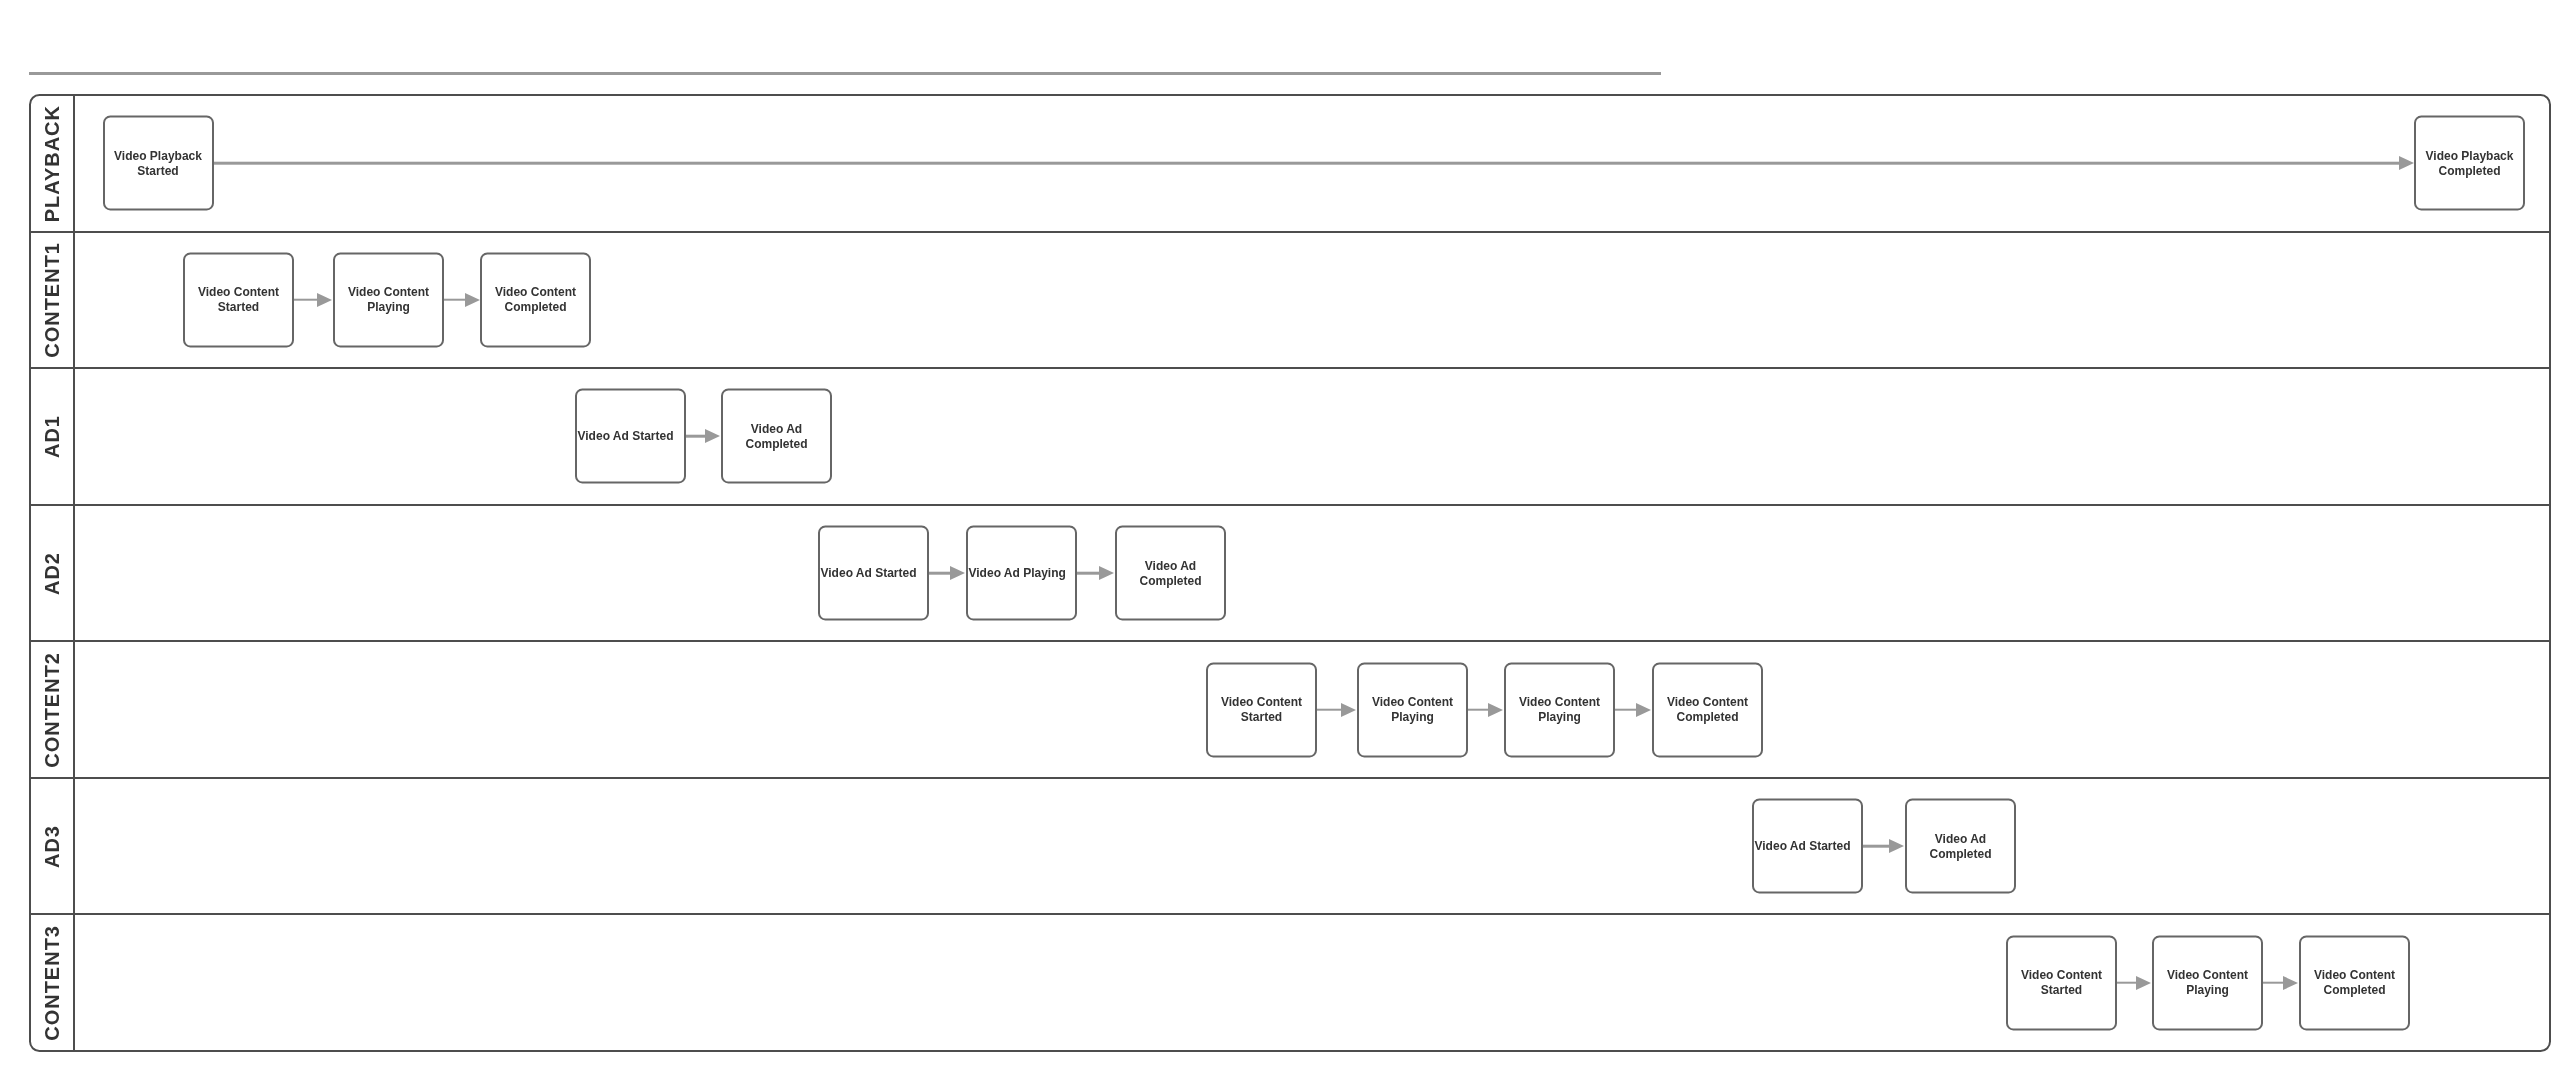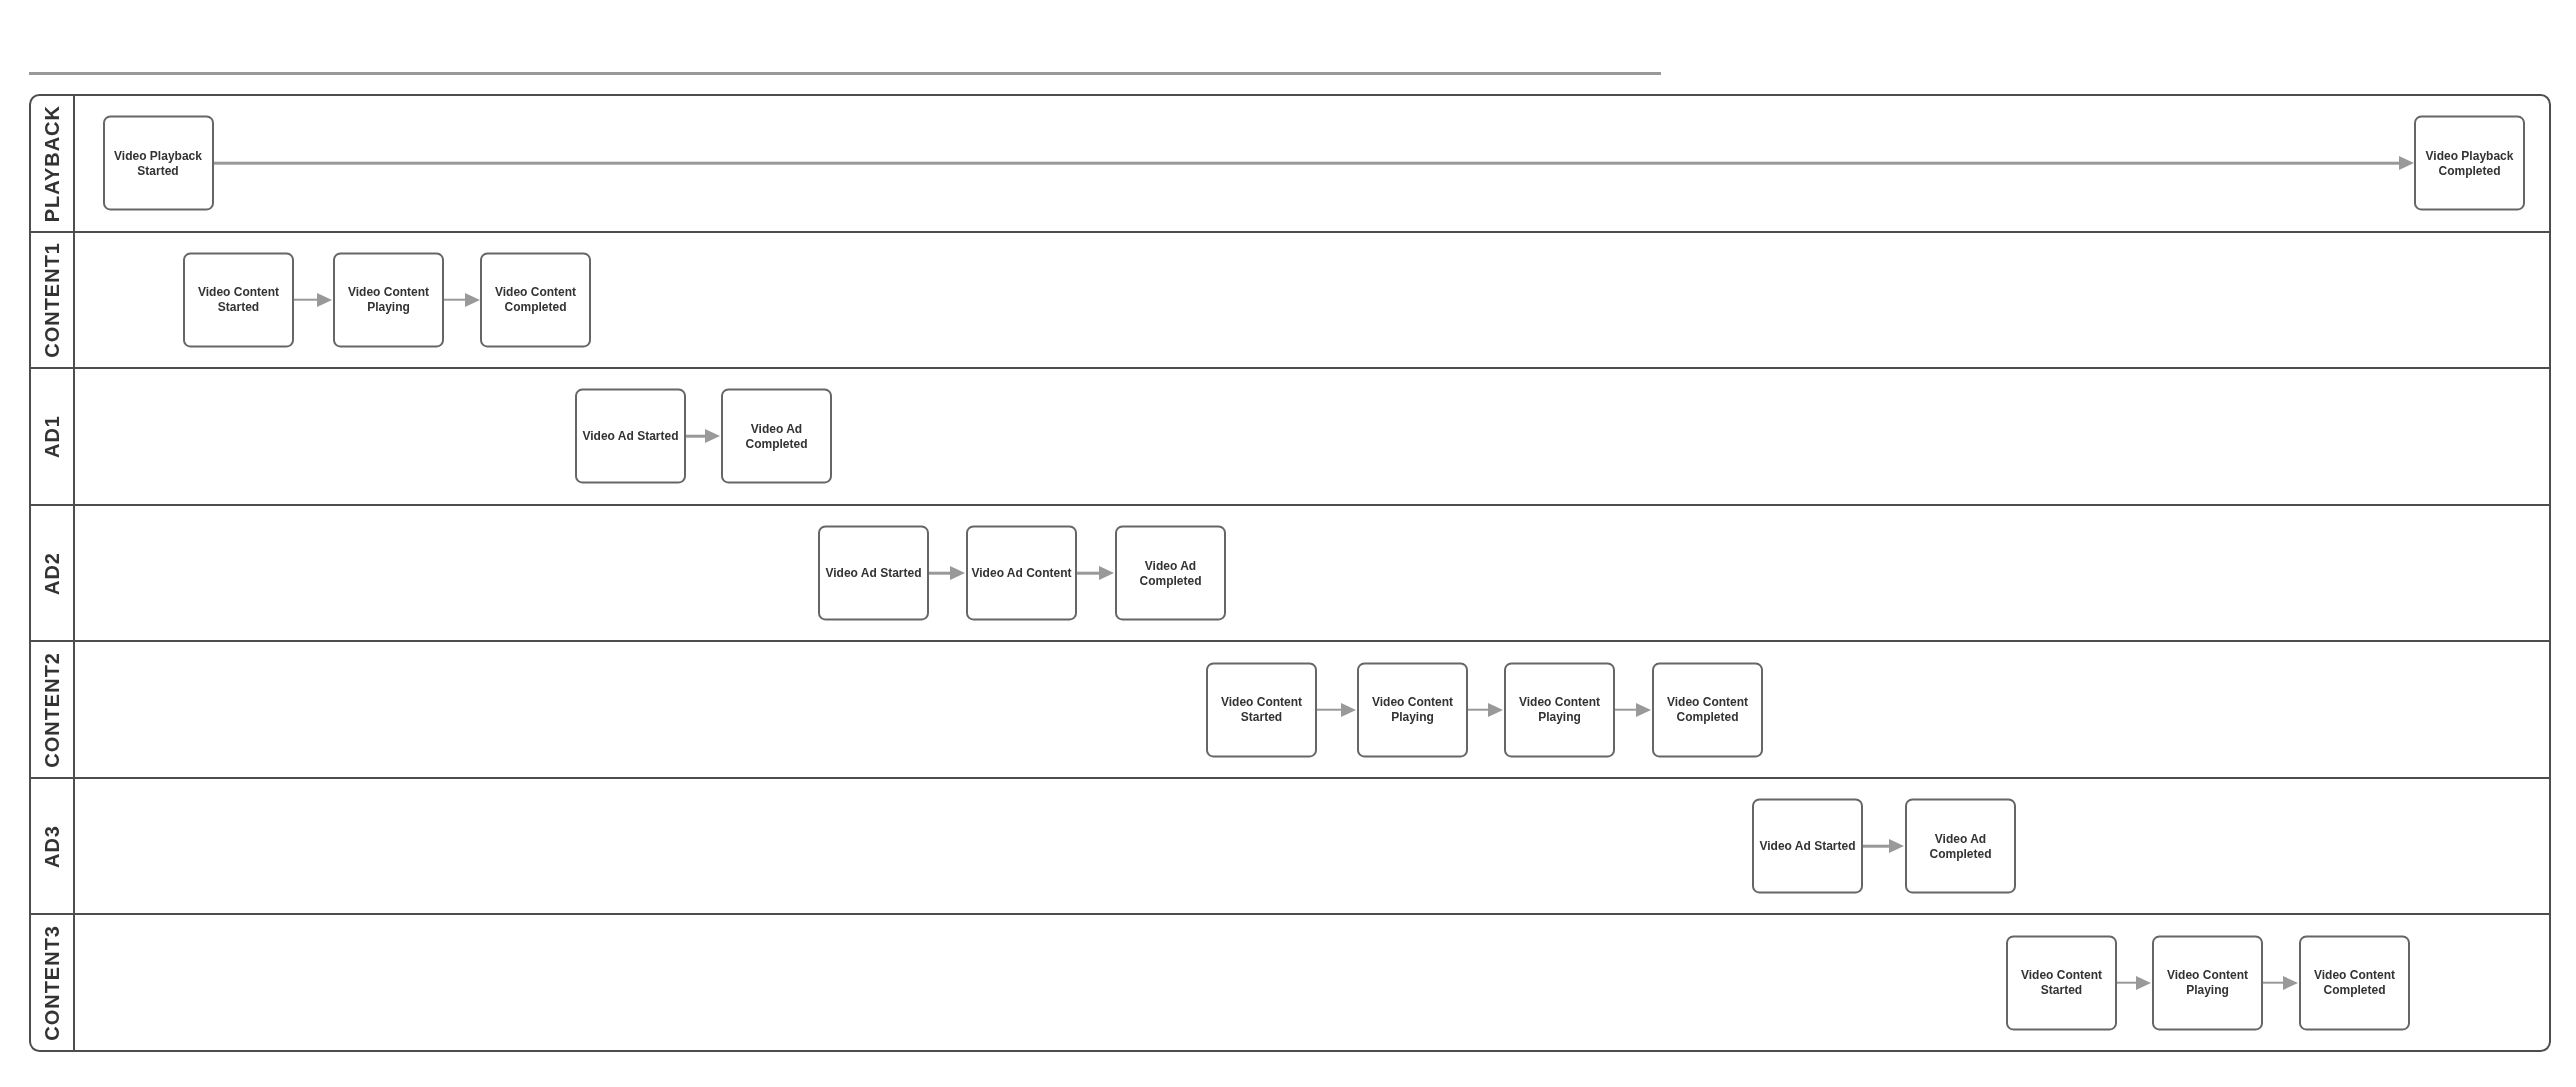--- a/index.html
+++ b/index.html
@@ -75,21 +75,21 @@
     top: 50%;
     transform: translateY(-50%);
     width: 111px;
     height: 95px;
     box-sizing: border-box;
     border: 2.6px solid #666666;
     border-radius: 7.3px;
     background: #ffffff;
     display: flex;
     align-items: center;
-    justify-content: center;
+    justify-content: flex-start;
     text-align: center;
   }
   .flow-node .node-label {
     font-size: 12px;
     font-weight: bold;
     line-height: 15px;
     color: #333333;
     padding: 0 0.5px;
   }
   .edge-line {
@@ -170,21 +170,21 @@
         <div class="lane-header">
           <div class="lane-label">AD2</div>
         </div>
         <div class="lane-content">
           <div class="flow-node" style="left: 743px;">
             <div class="node-label">Video Ad Started</div>
           </div>
           <div class="edge-line" style="left: 854px; width: 23.4px;"></div>
           <div class="edge-head" style="left: 875px;"></div>
           <div class="flow-node" style="left: 891px;">
-            <div class="node-label">Video Ad Content</div>
+            <div class="node-label">Video Ad Playing</div>
           </div>
           <div class="edge-line" style="left: 1002px; width: 24.4px;"></div>
           <div class="edge-head" style="left: 1024px;"></div>
           <div class="flow-node" style="left: 1040px;">
             <div class="node-label">Video Ad Completed</div>
           </div>
         </div>
       </div>
       <div class="lane">
         <div class="lane-header">

